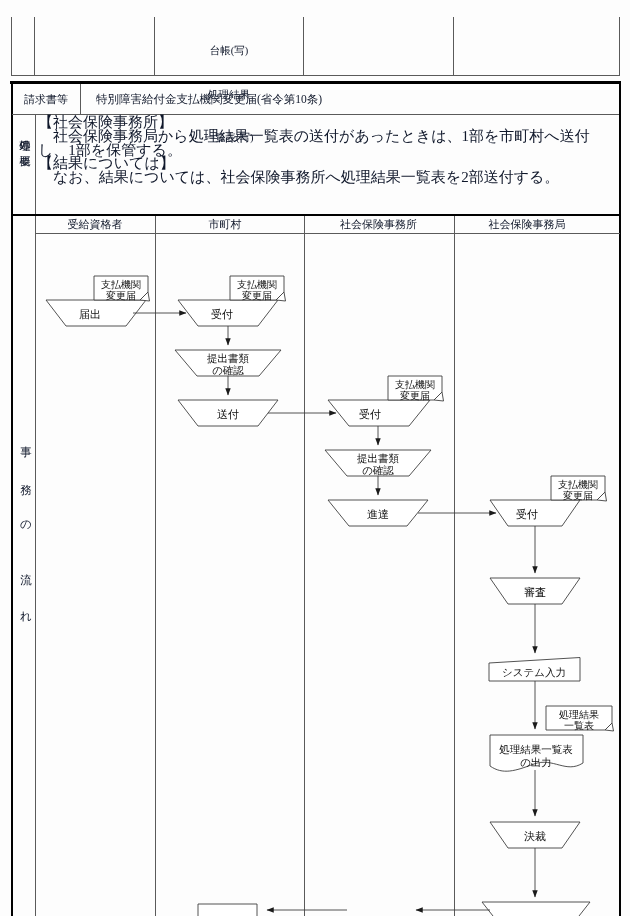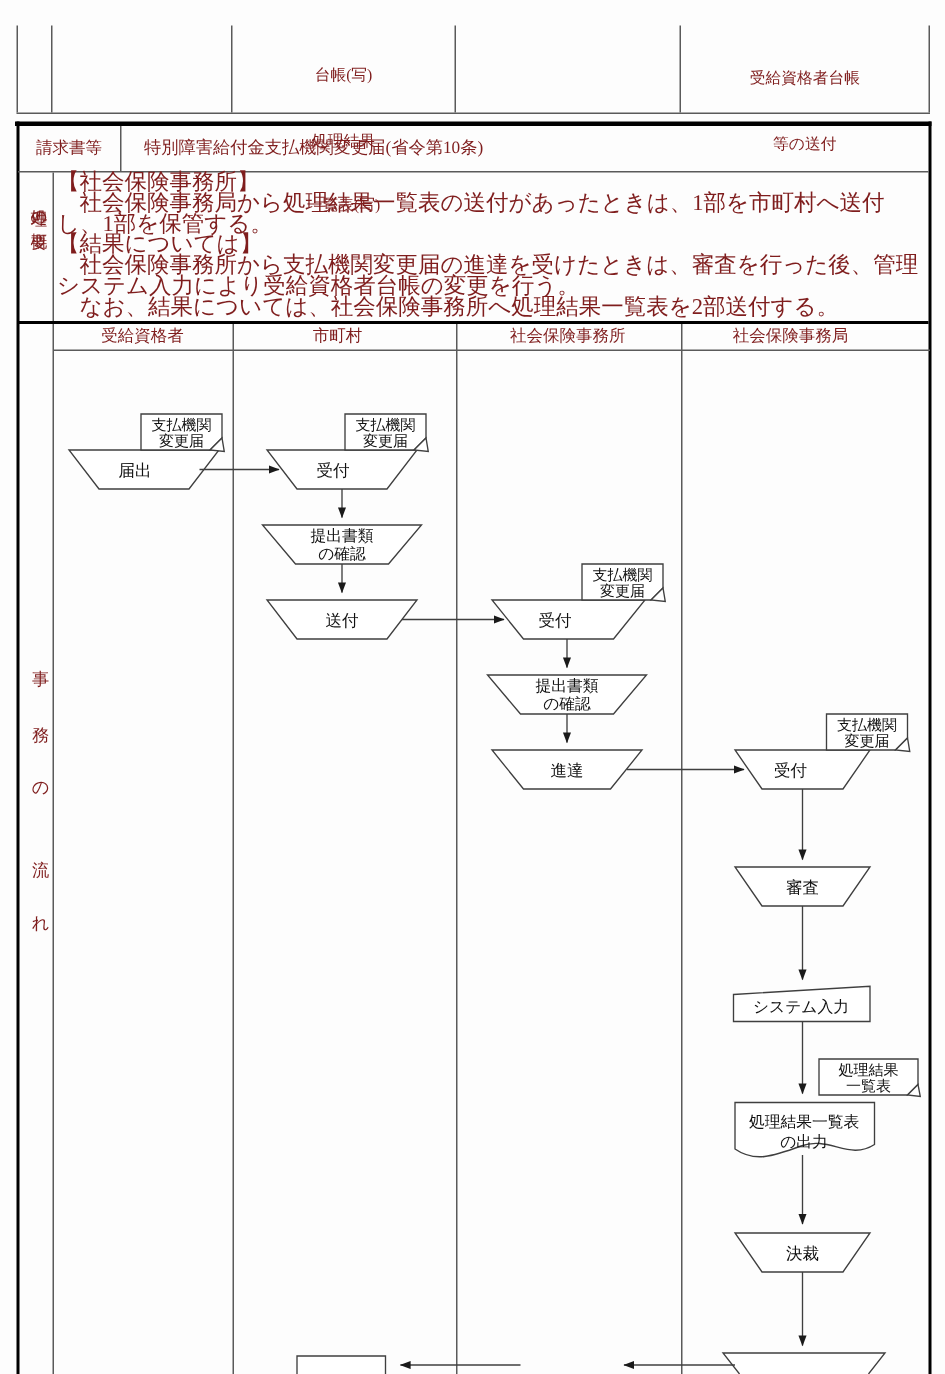--- a/index.html
+++ b/index.html
@@ -1,17 +1,17 @@
 <!DOCTYPE html>
 <html><head>
 <meta charset="utf-8">
 <style>
   html,body{margin:0;padding:0;background:#fff;}
   .page{position:relative;width:630px;height:916px;background:#fdfdfd;overflow:hidden;
-        font-family:"Liberation Serif","DejaVu Serif",serif;color:#7f1d1d;}
+        font-family:"Liberation Serif","DejaVu Serif",serif;color:#0f172a;}
   .ln{position:absolute;background:#5a5a5a;}
   .ln.bold{background:#000;}
   .txt{position:absolute;white-space:pre;}
   .ctr{text-align:center;}
   .vtext{position:absolute;writing-mode:vertical-rl;text-orientation:upright;white-space:pre;}
   .prevnote{font-size:10.5px;line-height:14.5px;}
   .hdr{position:absolute;top:217px;height:16px;line-height:16px;font-size:11px;text-align:center;font-family:Liberation Mono, monospace;}
   .bodytext{position:absolute;left:38px;top:116px;width:578px;font-size:15px;line-height:13.8px;}
   svg{position:absolute;left:0;top:0;z-index:3;}
   svg text{font-family:"Liberation Serif","DejaVu Serif",serif;fill:#111;text-anchor:middle;dominant-baseline:central;}
@@ -31,41 +31,36 @@
   <div class="ln" style="left:303px;top:17px;width:1px;height:58px;"></div>
   <div class="ln" style="left:453px;top:17px;width:1px;height:58px;"></div>
   <div class="ln" style="left:619px;top:17px;width:1px;height:58px;"></div>
   <div class="ln" style="left:11px;top:75px;width:609px;height:1px;"></div>
 
   <div class="txt ctr prevnote" style="left:155px;top:15px;width:148px;">
     <div>台帳(写)</div>
     <div>処理結果</div>
     <div>一覧表(写)</div>
   </div>
-  <div class="txt ctr prevnote" style="left:453px;top:17px;width:167px;">
-    <div>受給資格者台帳</div>
-    <div>等の送付</div>
-  </div>
 
   <div class="ln bold" style="left:10px;top:81px;width:611px;height:2.5px;"></div>
   <div class="ln bold" style="left:10.5px;top:81px;width:2px;height:835px;"></div>
   <div class="ln bold" style="left:618.5px;top:81px;width:2px;height:835px;"></div>
 
   <div class="ln" style="left:80px;top:84px;width:1px;height:30px;"></div>
   <div class="ln" style="left:12px;top:114px;width:607px;height:1px;"></div>
   <div class="txt ctr" style="left:12px;top:84px;width:68px;height:30px;line-height:30px;font-size:11px;">請求書等</div>
   <div class="txt" style="left:96px;top:84px;height:30px;line-height:30px;font-size:11.5px;">特別障害給付金支払機関変更届(省令第10条)</div>
 
   <div class="ln" style="left:35px;top:115px;width:1px;height:99px;"></div>
   <div class="vtext" style="left:17px;top:131px;font-size:11px;letter-spacing:1px;">処理の概要</div>
   <div class="bodytext">
     <div>【社会保険事務所】</div>
     <div>　社会保険事務局から処理結果一覧表の送付があったときは、1部を市町村へ送付し、1部を保管する。</div>
     <div>【結果については】</div>
-    <div style="white-space:normal;">　社会保険事務所から支払機関変更届の進達を受けたときは、審査を行った後、管理システム入力により受給資格者台帳の変更を行う。</div>
     <div>　なお、結果については、社会保険事務所へ処理結果一覧表を2部送付する。</div>
   </div>
   <div class="ln bold" style="left:12px;top:213.5px;width:607px;height:2px;"></div>
 
   <div class="ln" style="left:35px;top:216px;width:1px;height:700px;"></div>
   <div class="vtext" style="left:18px;top:437px;font-size:11.5px;letter-spacing:38px;">事務の流れ</div>
 
   <div class="hdr" style="left:36px;width:118px;">受給資格者</div>
   <div class="hdr" style="left:155px;width:140px;">市町村</div>
   <div class="hdr" style="left:304px;width:149px;">社会保険事務所</div>

